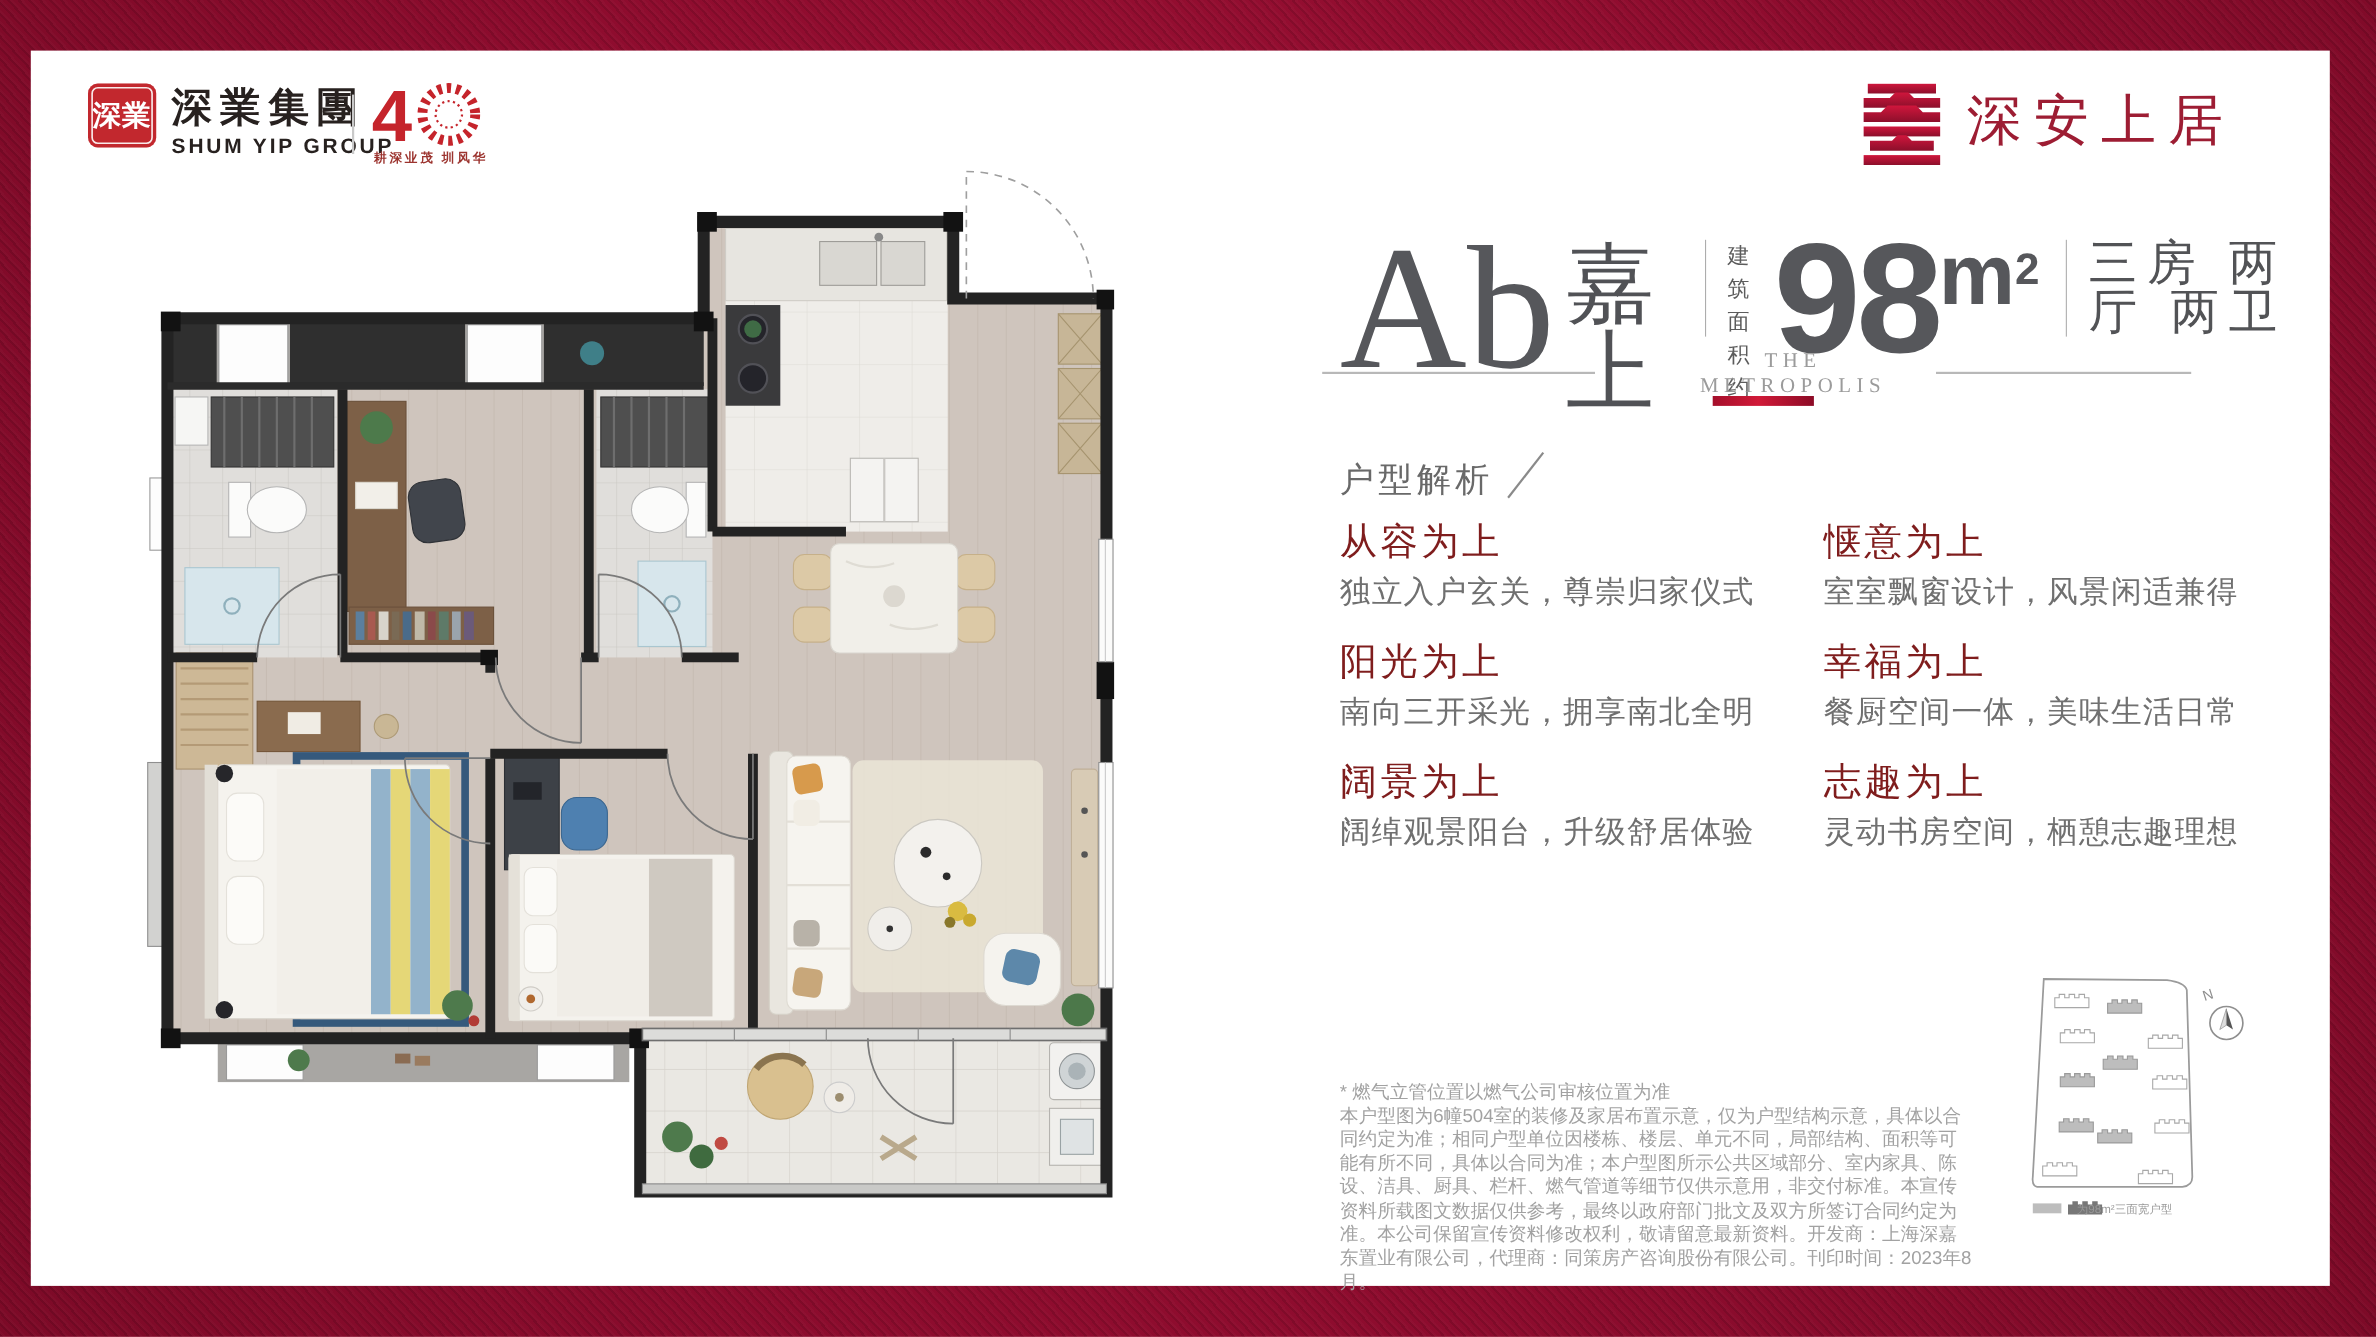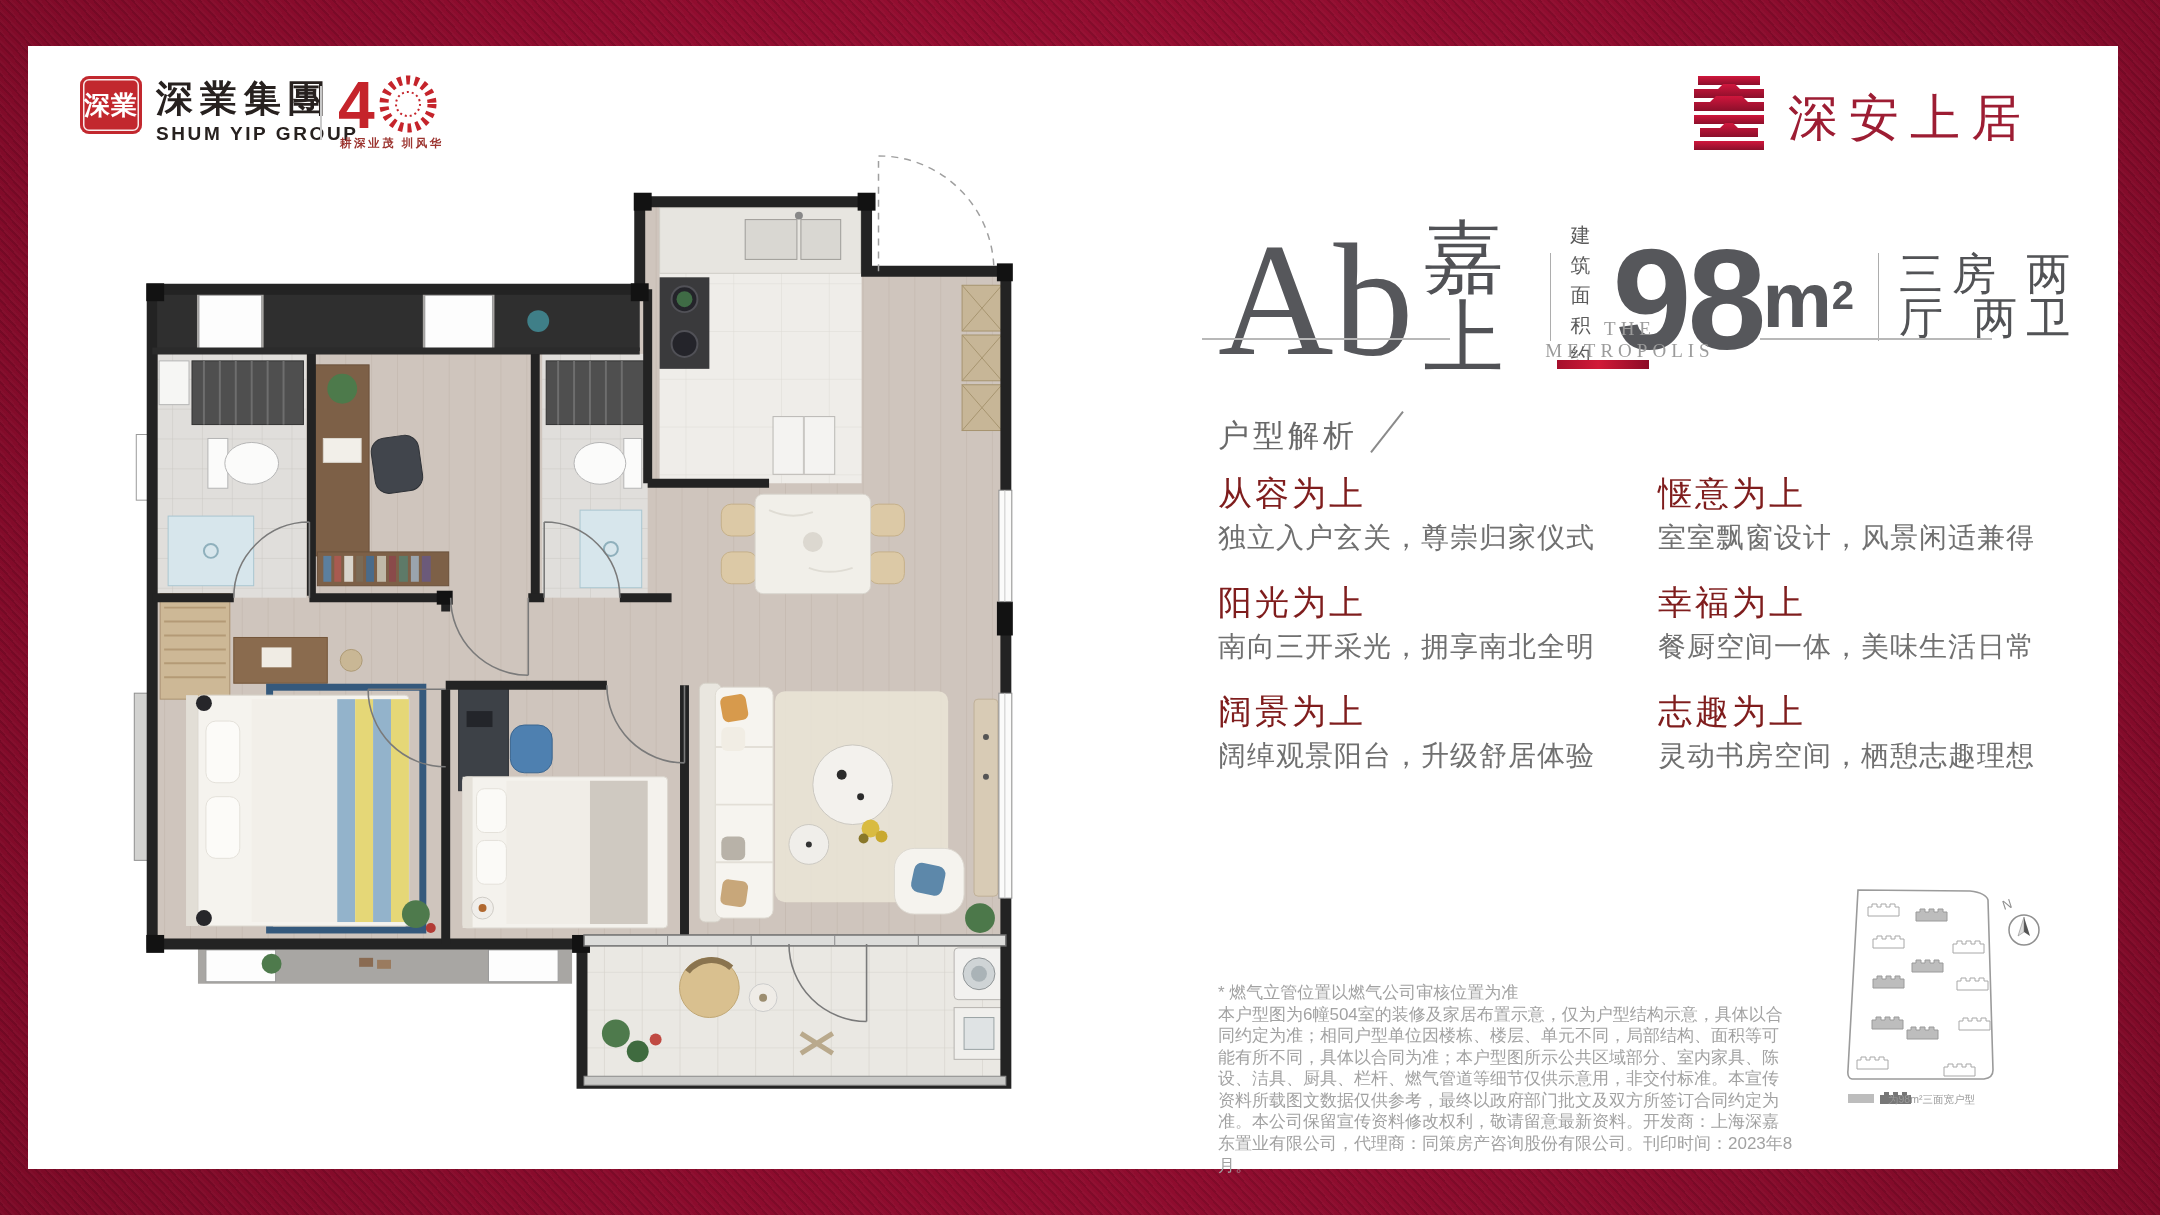--- a/index.html
+++ b/index.html
@@ -14,25 +14,25 @@
   .seal{position:absolute;left:52px;top:30px;width:62px;height:58px;background:#c2282e;border-radius:9px;
     display:flex;align-items:center;justify-content:center;color:#fff;
     font-family:"Liberation Serif","DejaVu Serif",serif;font-weight:bold;font-size:26px;letter-spacing:1px;
     box-shadow:inset 0 0 0 3px #c2282e, inset 0 0 0 4.5px rgba(255,255,255,.9);}
   .sy-names{position:absolute;left:128px;top:34px;}
   .sy-cn{font-family:"Liberation Serif","DejaVu Serif",serif;font-weight:bold;font-size:37px;color:#27211f;letter-spacing:7px;line-height:1;}
   .sy-en{font-size:19px;font-weight:bold;color:#27211f;letter-spacing:2.6px;margin-top:6px;}
   .hdr-div{position:absolute;left:292px;top:40px;width:1.5px;height:54px;background:#c9c9c9;}
   .forty{position:absolute;left:310px;top:28px;width:110px;height:60px;}
   .forty-tag{position:absolute;left:312px;top:90px;font-size:11.5px;color:#9c342f;letter-spacing:2.5px;font-weight:bold;}
-  .brand{position:absolute;right:86px;top:30px;display:flex;align-items:flex-end;}
+  .brand{position:absolute;right:86px;top:30px;display:flex;align-items:flex-start;}
   .brand-name{font-size:50px;color:#9d1d33;letter-spacing:11px;font-weight:500;margin-left:24px;}
 
   
-  .title-row{position:absolute;left:1190px;top:172px;display:flex;align-items:center;color:#55565a;}
+  .title-row{position:absolute;left:1190px;top:172px;display:flex;align-items:flex-start;color:#55565a;}
   .name-ab{font-family:"Liberation Serif","DejaVu Serif",serif;font-size:160px;line-height:.78;color:#56575b;}
   .name-cn{font-size:80px;font-weight:500;color:#515256;letter-spacing:4px;margin-left:10px;padding-bottom:4px;line-height:1;}
   .tdiv{width:1.5px;height:88px;background:#adadad;margin:0 20px 6px 24px;}
   .area-label{font-size:20px;color:#5c5c5c;letter-spacing:3px;line-height:1.5;padding-bottom:10px;}
   .area-num{font-size:142px;font-weight:600;line-height:.76;letter-spacing:-4px;color:#56575b;}
   .area-m{font-size:78px;font-weight:600;line-height:.8;color:#56575b;}
   .area-sup{font-size:40px;font-weight:600;vertical-align:18px;color:#56575b;}
   .layout-txt{font-size:44px;color:#525356;letter-spacing:9px;font-weight:500;padding-bottom:8px;line-height:1;}
 
   .metro{position:absolute;left:1462px;top:272px;width:280px;text-align:center;color:#9b9b9b;

